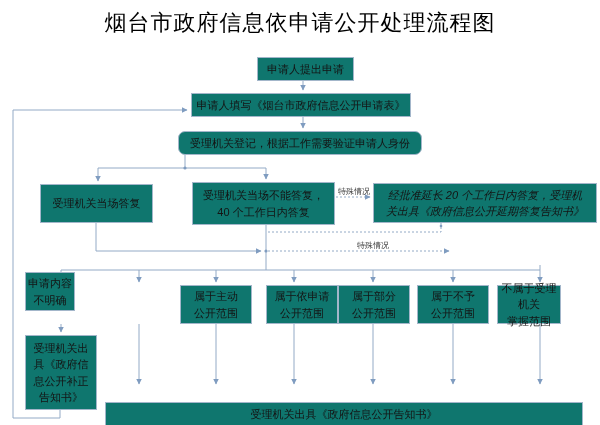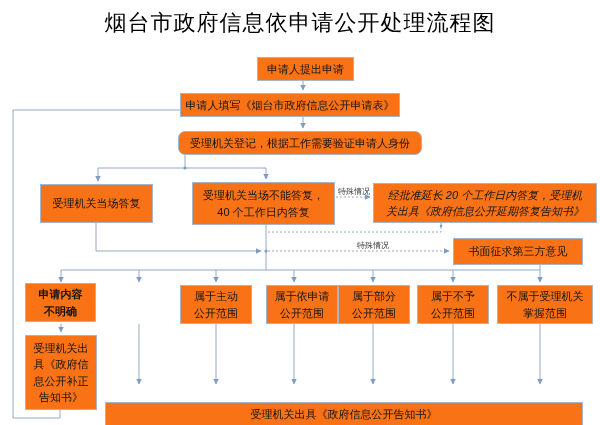--- a/index.html
+++ b/index.html
@@ -13,44 +13,44 @@
   #title {
     position:absolute; left:0; top:8px; width:600px;
     text-align:center;
     font-family:"Liberation Serif", serif;
     font-weight:normal; font-size:22px; color:#000;
     letter-spacing:1px;
   }
   #connectors { position:absolute; left:0; top:0; }
   .node {
     position:absolute; box-sizing:border-box;
-    border:1px solid #a3b6ca; background:#f97316;
+    border:1px solid #a3b6ca; background:#0f766e;
     display:flex; align-items:center; justify-content:center;
     text-align:center; font-size:11px; line-height:1.5;
     color:#141414; white-space:pre-line;
   }
   .edge-label {
     position:absolute; font-size:8px; color:#3a3a3a;
     letter-spacing:0px; white-space:nowrap;
   }
   
   #n-apply          { left:257px; top:57px;  width:97px;  height:24px; }
-  #n-fill-form      { left:180px; top:93px;  width:220px; height:24px; }
+  #n-fill-form      { left:191px; top:93px;  width:220px; height:24px; }
   #n-register       { left:178px; top:131px; width:244px; height:24px;border-radius:7px; }
   #n-reply-onsite   { left:40px;  top:184px; width:113px; height:39px; }
   #n-reply-20days   { left:192px; top:182px; width:143px; height:43px; }
   #n-reply-extended { left:373px; top:183px; width:224px; height:40px;font-style:italic; }
   #n-third-party    { left:453px; top:238px; width:130px; height:27px; }
-  #n-c1 { left:25px;  top:283px; width:71px; height:39px;font-weight:bold; }
+  #n-c1 { left:25px;  top:272px; width:50px; height:39px; }
   #n-c2 { left:103px; top:285px; width:72px; height:39px; }
   #n-c3 { left:180px; top:285px; width:72px; height:39px; }
   #n-c4 { left:266px; top:285px; width:72px; height:39px; }
   #n-c5 { left:338px; top:285px; width:72px; height:39px; }
   #n-c6 { left:417px; top:285px; width:72px; height:39px; }
-  #n-c7 { left:497px; top:285px; width:96px; height:39px; }
+  #n-c7 { left:497px; top:285px; width:64px; height:39px; }
   #n-correction     { left:25px;  top:335px; width:72px;  height:75px; }
   #n-final-notice   { left:105px; top:402px; width:478px; height:25px; }
   #lbl-special1 { left:338px; top:186px; }
   #lbl-special2 { left:357px; top:240px; }
 </style>
 </head>
 <body>
 
 <div id="canvas">
 
@@ -113,21 +113,20 @@
   </svg>
 
   <div class="node" id="n-apply">申请人提出申请</div>
   <div class="node" id="n-fill-form">申请人填写《烟台市政府信息公开申请表》</div>
   <div class="node" id="n-register">受理机关登记，根据工作需要验证申请人身份</div>
   <div class="node" id="n-reply-onsite">受理机关当场答复</div>
   <div class="node" id="n-reply-20days">受理机关当场不能答复，
 40 个工作日内答复</div>
   <div class="node" id="n-reply-extended">经批准延长 20 个工作日内答复，受理机
 关出具《政府信息公开延期答复告知书》</div>
-  <div class="node" id="n-third-party">书面征求第三方意见</div>
 
   <div class="node" id="n-c1">申请内容
 不明确</div>
   <div class="node" id="n-c3">属于主动
 公开范围</div>
   <div class="node" id="n-c4">属于依申请
 公开范围</div>
   <div class="node" id="n-c5">属于部分
 公开范围</div>
   <div class="node" id="n-c6">属于不予

